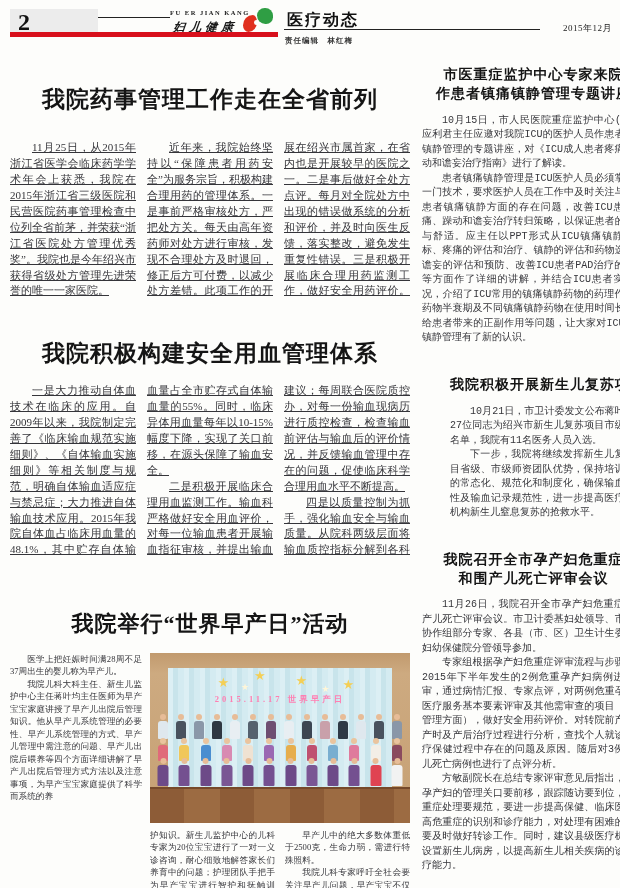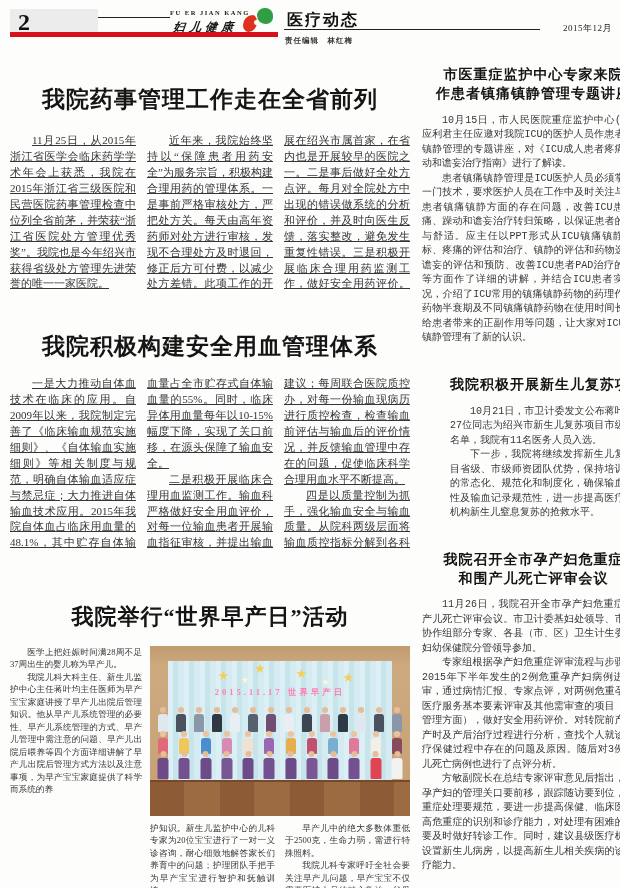--- a/index.html
+++ b/index.html
@@ -56,21 +56,21 @@
     font-size:23px; letter-spacing:1px; white-space:nowrap;
   }
   .body-3col {
     column-count:3; column-gap:11px; column-fill:auto;
     text-align:justify; font-size:11px; line-height:1.45;
     overflow:hidden;
     text-decoration:underline;
   }
   p.para { text-indent:2em; }
 
-  .a1 .headline { margin:32px 0 18px; }
+  .a1 .headline { margin:32px 0 25px; }
   .a1 .body-3col { height:174px; }
   .a2 .headline { margin:24px 0 14px; }
   .a2 .body-3col { height:184px; }
 
   
   .a3 .headline { margin:42px 0 14px; font-size:22px; }
   .a3-content { display:flex; gap:8px; height:262px; }
   .a3-leftcol { width:132px; text-align:justify; font-size:8.6px; line-height:1.45; overflow:hidden; }
   .a3-right { width:260px; display:flex; flex-direction:column; }
   .below-photo {

